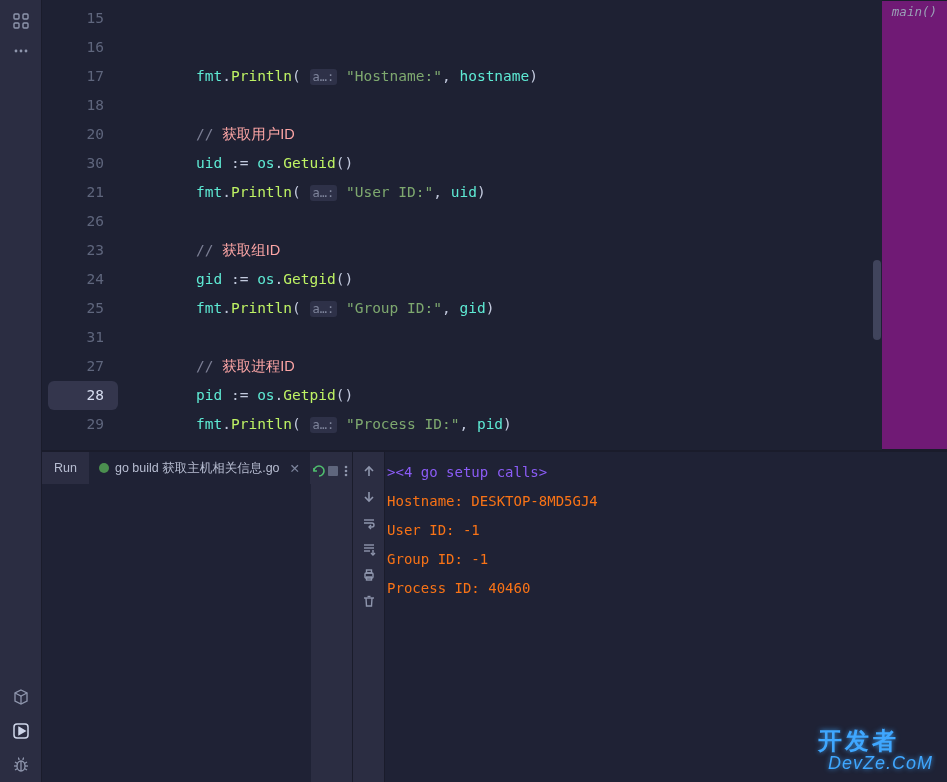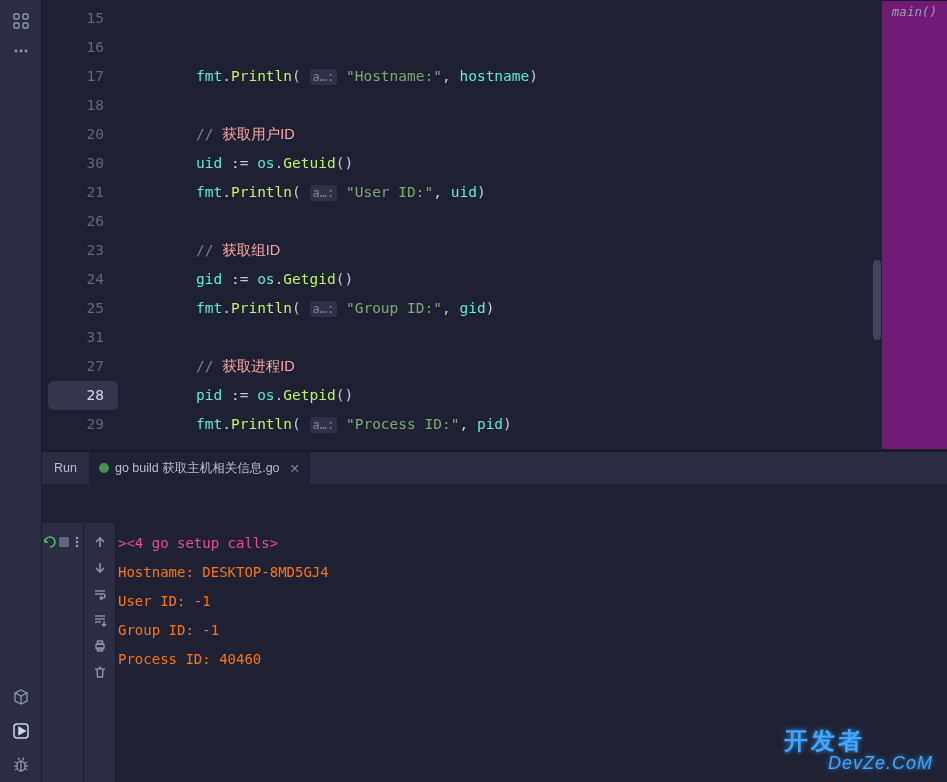--- a/index.html
+++ b/index.html
@@ -83,23 +83,21 @@
   padding: 3px 10px;
   font-size: 12.5px;
   color: #9aa0b6;
   font-style: italic;
 }
 
 .run-panel {
   height: 332px;
   background: #1f2235;
   display: flex;
-  flex-direction: column;
   border-top: 2px solid #1a1c2b;
-  gap: 39px;
 }
 
 .run-tabs {
   height: 32px;
   background: #2b2d42;
   display: flex;
   align-items: stretch;
   font-size: 12.5px;
 }
 .run-label { display: flex; align-items: center; padding: 0 12px; color: #b8bed2; font-family: sans-serif; font-weight: 500; }
@@ -132,30 +130,30 @@
 }
 
 .run-output {
   flex: 1;
   font-size: 14px;
   line-height: 29px;
   padding: 6px 2px;
   color: #b8bed2;
   white-space: pre;
 }
-.out-setup { color: #ec4899; }
+.out-setup { color: #8b5cf6; }
 .out-normal { color: #f97316; }
 .out-exit { color: #a8afc5; }
 
 .watermark {
   position: absolute;
   right: 14px; bottom: 8px;
   pointer-events: none;
   font-family: sans-serif;
-  text-align: left;
+  text-align: center;
   color: #3fa7ff;
   text-shadow: 0 0 5px rgba(63,167,255,0.8);
 }
 .watermark .zh { font-size: 24px; letter-spacing: 3px; font-weight: 600; }
 .watermark .en { font-size: 18px; font-style: italic; letter-spacing: 1px; margin-top: -4px; margin-left: 44px; }
 
 svg { display: block; }
 
 .scroll-v { position: absolute; right: 0; top: 0; bottom: 0; width: 10px; }
 .scroll-thumb { position: absolute; right: 1px; width: 8px; border-radius: 4px; background: #40445c; }

